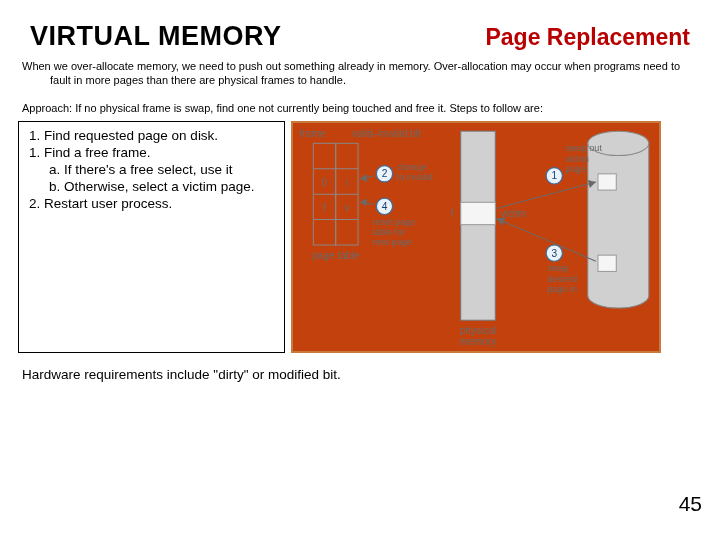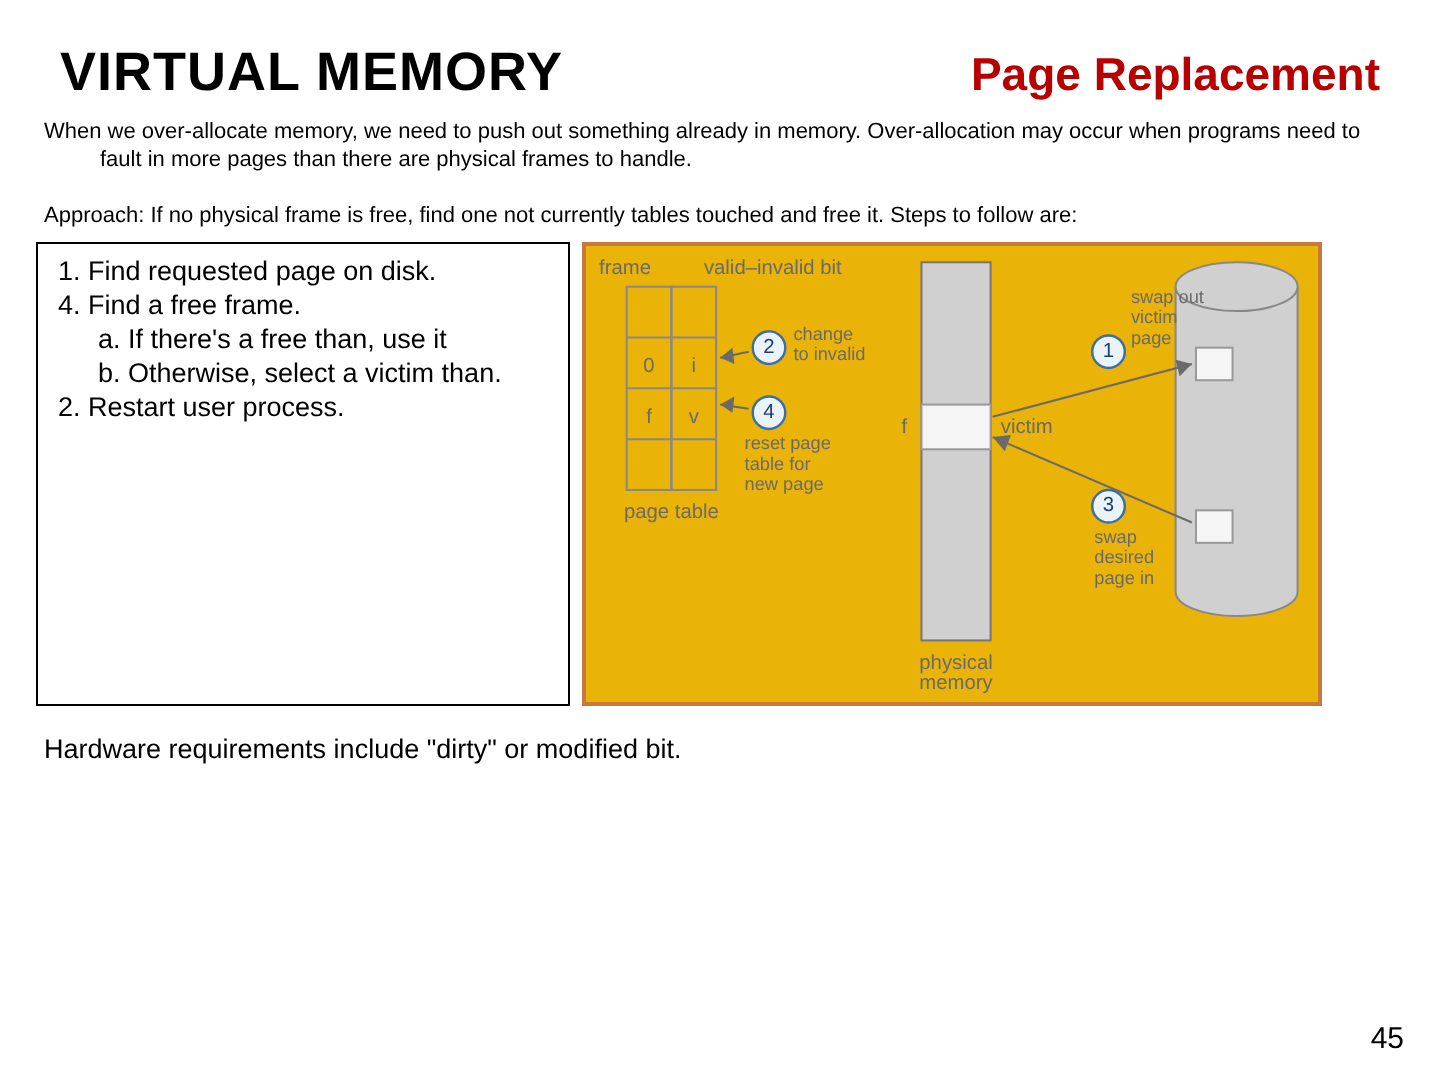--- a/index.html
+++ b/index.html
@@ -17,25 +17,25 @@
   .subtitle { font-size: 23px; font-weight: 700; color: #b90000; }
   .para { font-size: 11px; line-height: 1.25; padding: 4px 22px 0 22px; text-indent: 0; }
   .para .hang { display: block; padding-left: 28px; text-indent: -28px; }
   .gap { height: 10px; }
   .columns { display: flex; padding: 6px 14px 0 18px; gap: 6px; }
   .box { border: 1px solid #000; padding: 6px 8px 8px 8px; font-size: 13.5px; line-height: 1.25; }
   .steps { width: 267px; }
   .steps .l1 { padding-left: 2px; }
   .steps .l2 { padding-left: 22px; }
   .diagram-wrap { width: 370px; }
-  .diagram { width: 100%; height: 232px; background: #eab308; border: 2px solid #c97a3a; position: relative; }
+  .diagram { width: 100%; height: 232px; background: #c2410c; border: 2px solid #c97a3a; position: relative; }
   svg { position: absolute; inset: 0; }
   .hw { font-size: 13.5px; line-height: 1.25; padding: 14px 20px 0 22px; }
   .hw .hang { display: block; padding-left: 28px; text-indent: -28px; }
-  .pagenum { position: absolute; bottom: 12px; right: 18px; font-size: 15px; margin-left: 16px; }
+  .pagenum { position: absolute; bottom: 24px; right: 18px; font-size: 21px; margin-left: 16px; }
   .svg-label { font-family: Arial; font-size: 10px; fill: #6a6a6a; }
   .svg-label-sm { font-family: Arial; font-size: 9px; fill: #6a6a6a; }
   .circ { stroke: #3a6ea5; stroke-width: 1.2; fill: #eaf2fa; }
   .circ-txt { font-family: Arial; font-size: 10px; fill: #1a3e70; text-anchor: middle; dominant-baseline: central; }
   .tbl-line { stroke: #888; stroke-width: 1; fill: none; }
   .frame-fill { fill: #d0d0d0; }
   .frame-line { stroke: #777; stroke-width: 1; }
   .cyl { fill: #d0d0d0; stroke: #888; stroke-width: 1; }
   .slot { fill: #f5f5f5; stroke: #999; stroke-width: 1; }
   .arrow { stroke: #6a6a6a; stroke-width: 1; fill: none; }
@@ -47,29 +47,29 @@
 <div class="header">
   <div class="title">VIRTUAL MEMORY</div>
   <div class="subtitle">Page Replacement</div>
 </div>
 
 <div class="para">
     <span class="hang">When we over-allocate memory, we need to push out something already in memory. Over-allocation may occur when programs need to fault in more pages than there are physical frames to handle.</span>
   </div>
 <div class="gap"></div>
 <div class="para">
-    <span class="hang">Approach: If no physical frame is free, find one not currently tables touched and free it. Steps to follow are:</span>
+    <span class="hang">Approach: If no physical frame is swap, find one not currently being touched and free it. Steps to follow are:</span>
   </div>
 
 <div class="columns">
   <div class="box steps">
     <div class="l1">1. Find requested page on disk.</div>
-    <div class="l1">4. Find a free frame.</div>
-    <div class="l2">a. If there's a free than, use it</div>
-    <div class="l2">b. Otherwise, select a victim than.</div>
+    <div class="l1">1. Find a free frame.</div>
+    <div class="l2">a. If there's a free select, use it</div>
+    <div class="l2">b. Otherwise, select a victim page.</div>
     <div class="l1">2. Restart user process.</div>
   </div>
 
   <div class="diagram-wrap">
     <div class="diagram box">
       <svg viewBox="0 0 360 224">
 
         <text x="32" y="14" class="svg-label" text-anchor="end">frame</text>
         <text x="58" y="14" class="svg-label">valid–invalid bit</text>
         <g>

